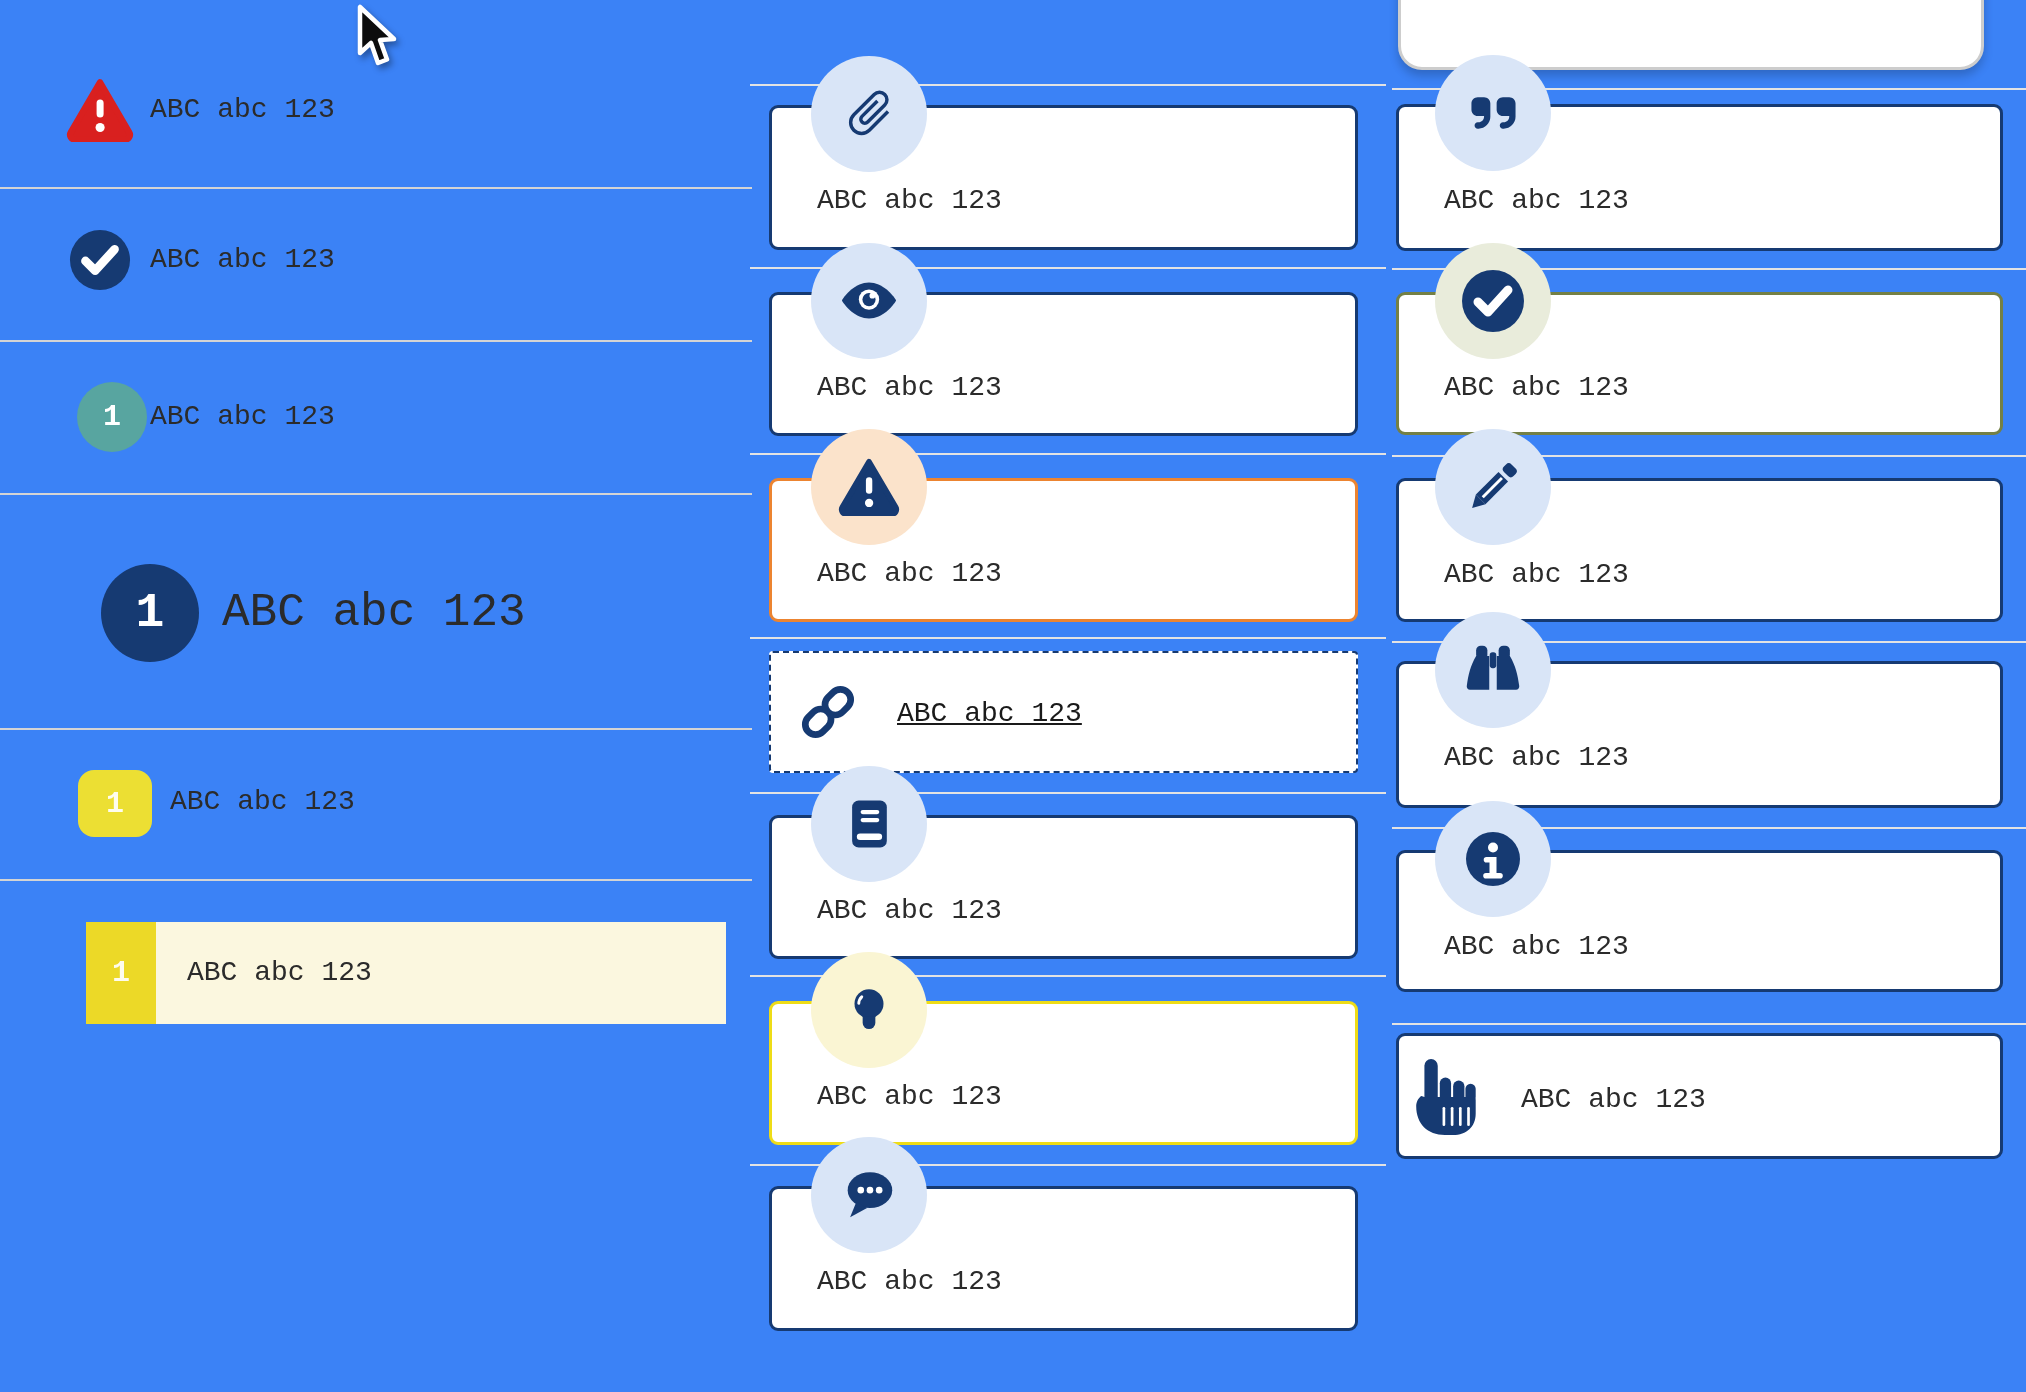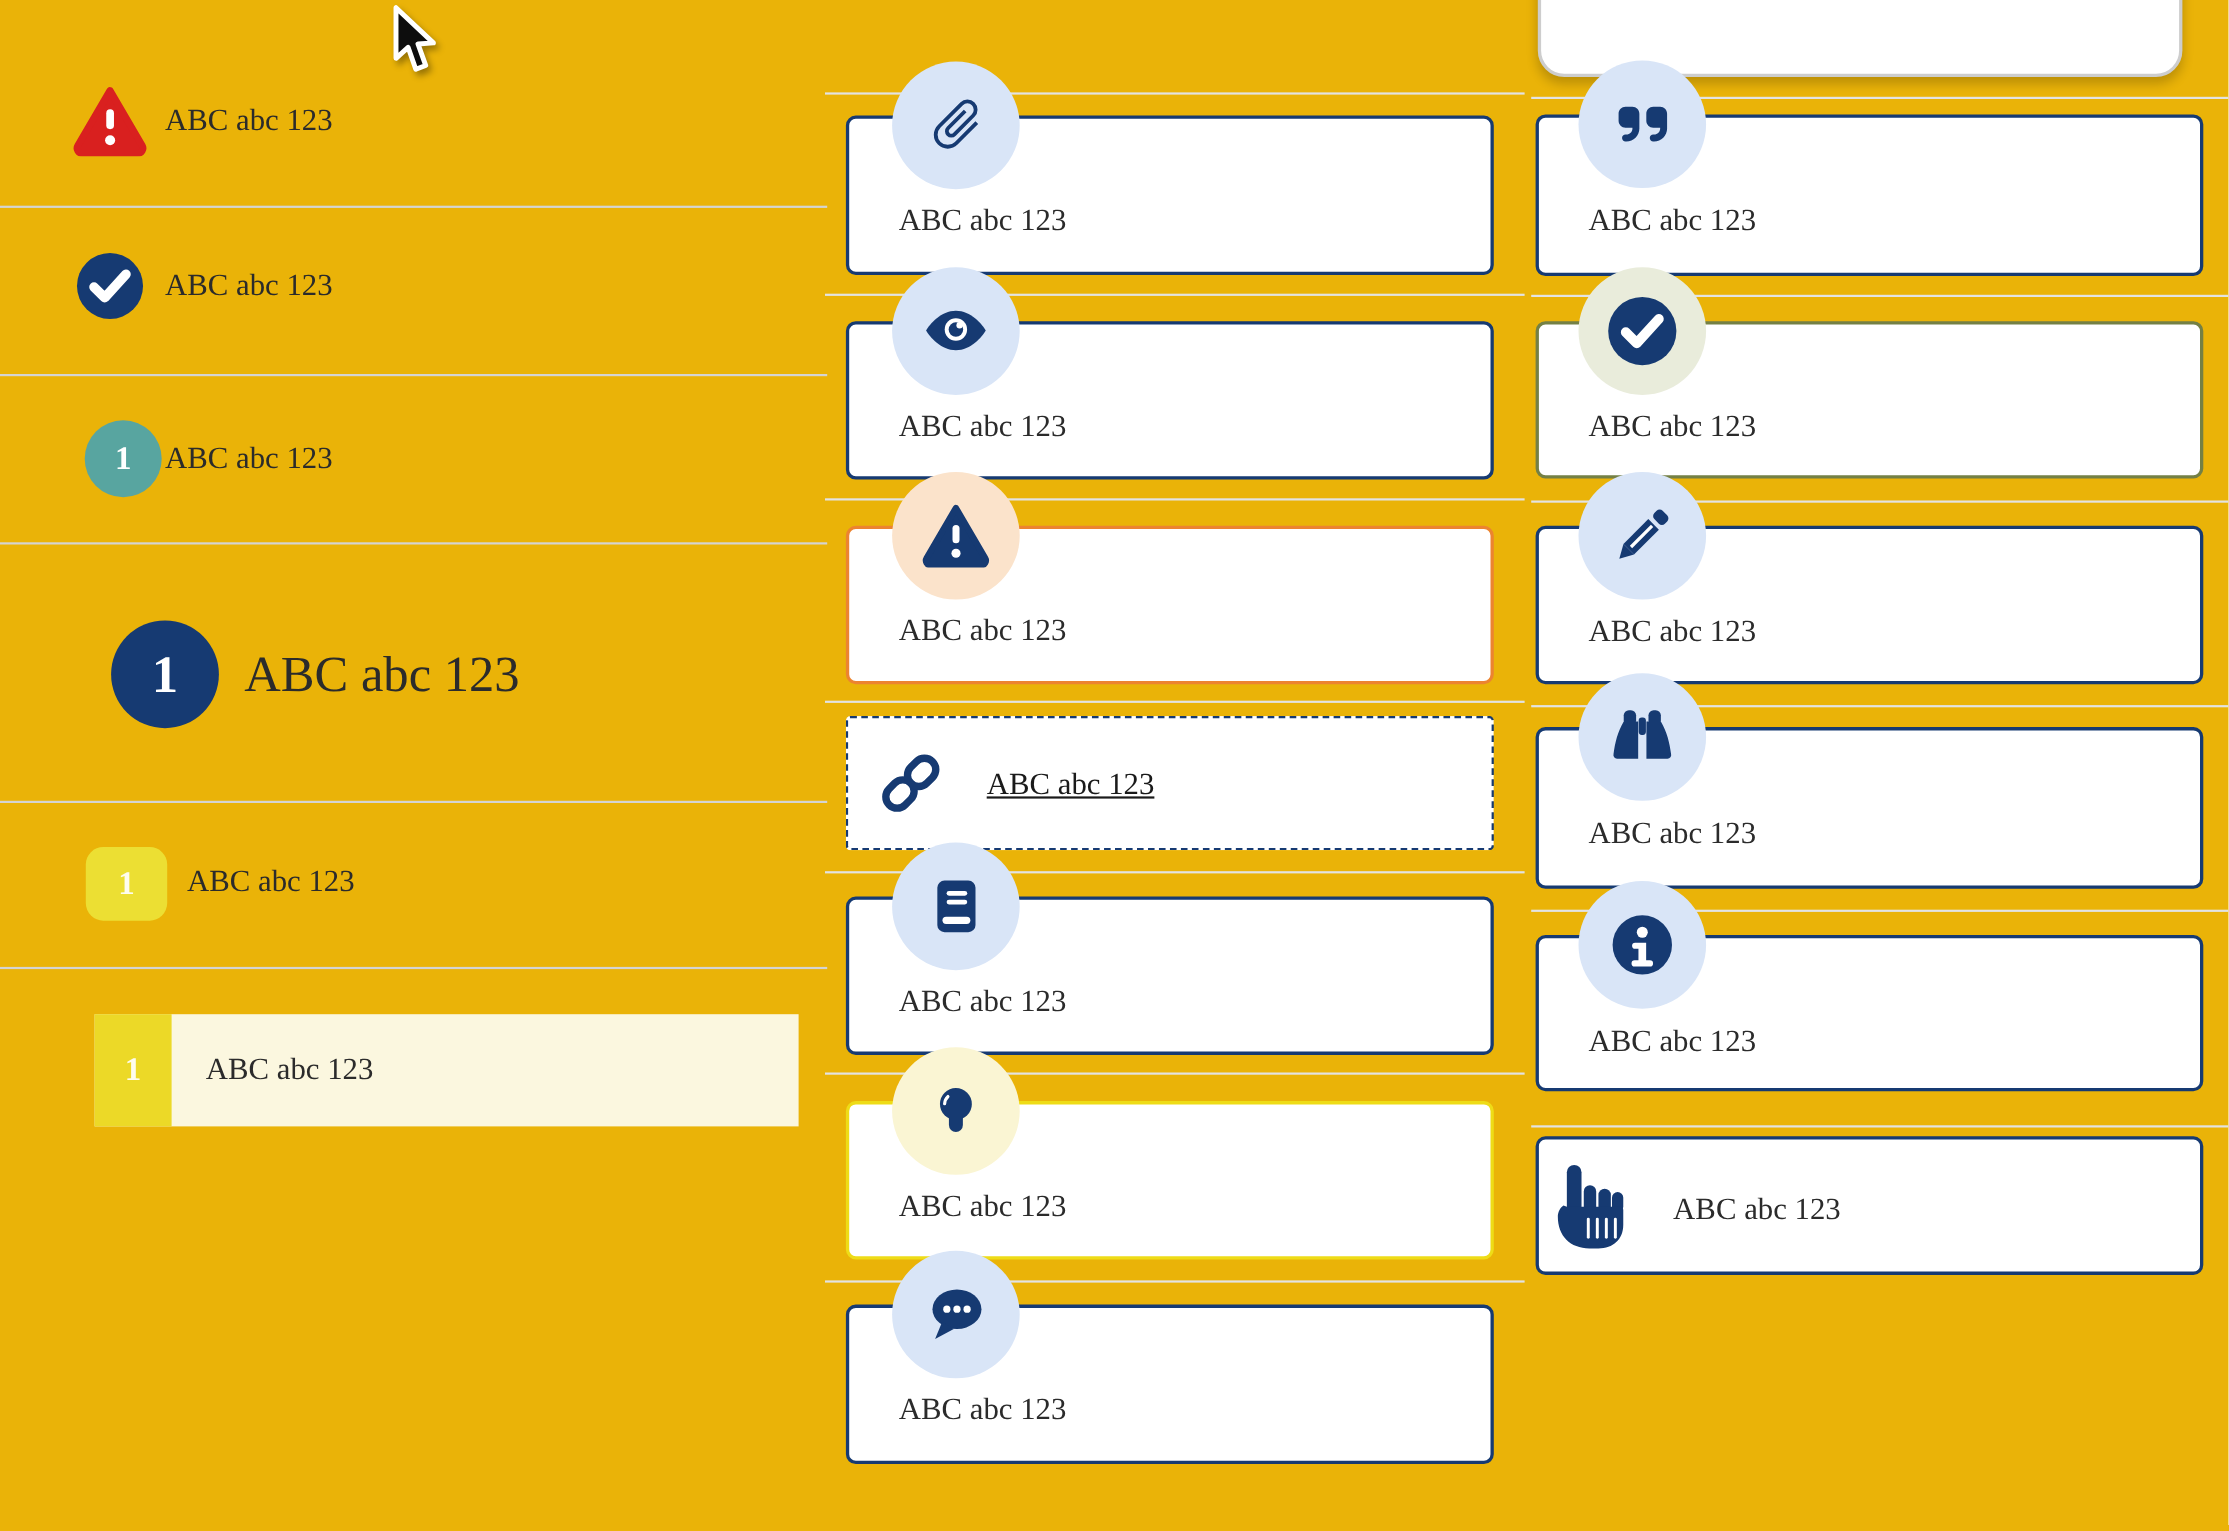--- a/index.html
+++ b/index.html
@@ -1,17 +1,17 @@
 <!DOCTYPE html>
 <html><head>
 <meta charset="utf-8">
 <style>
   html,body{margin:0;padding:0;background:#fff;}
-  .stage{position:relative;width:2026px;height:1392px;background:#eab308;overflow:hidden;
-         font-family:Liberation Serif, serif;color:#2b2b2b;}
+  .stage{position:relative;width:2026px;height:1392px;background:#3b82f6;overflow:hidden;
+         font-family:Liberation Mono, monospace;color:#2b2b2b;}
   .abs{position:absolute;}
   .hr{position:absolute;height:2px;background:#d4d4d4;}
   .hr-light{background:#e3e3e3;}
   .label{position:absolute;font-size:28px;line-height:34px;color:#2b2b2b;white-space:nowrap;}
   .label-big{font-size:46px;line-height:56px;}
   .badge{position:absolute;display:flex;align-items:center;justify-content:center;
          color:#fff;font-weight:bold;}
   .circle{border-radius:50%;}
   .card{position:absolute;box-sizing:border-box;background:#fff;border:3px solid #163a72;border-radius:9px;}
   .card-orange{border-color:#ec8430;}

